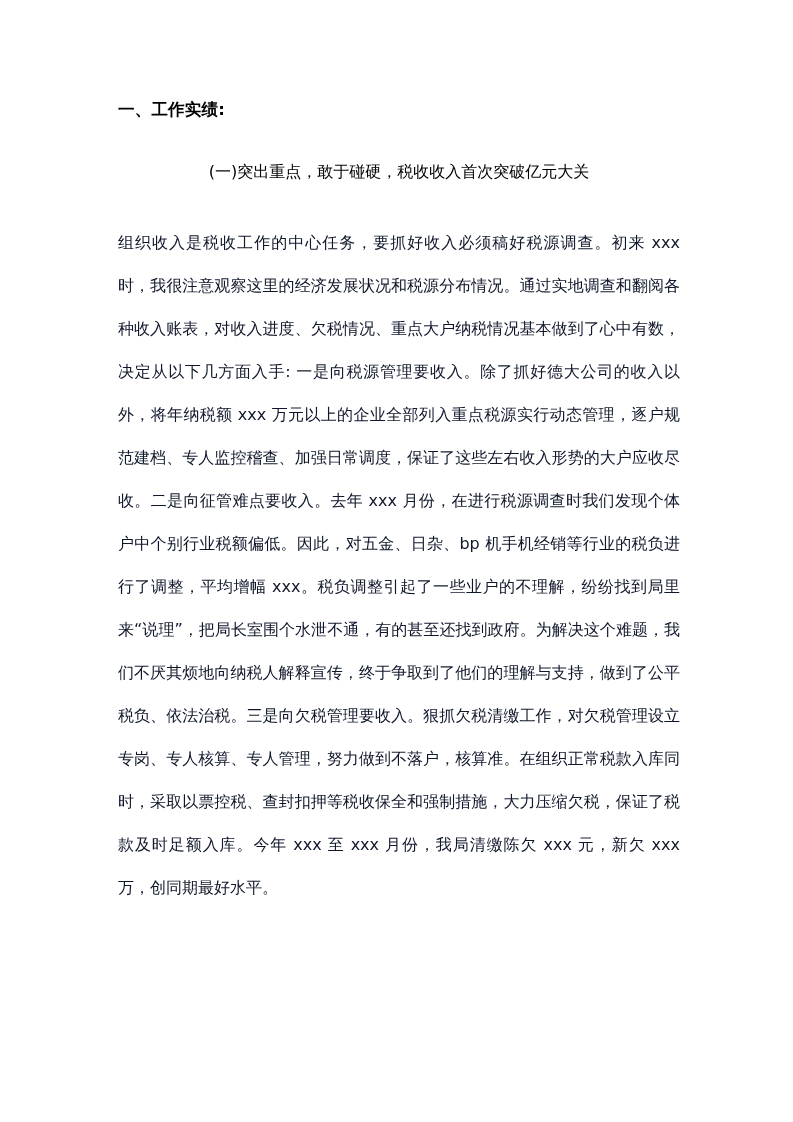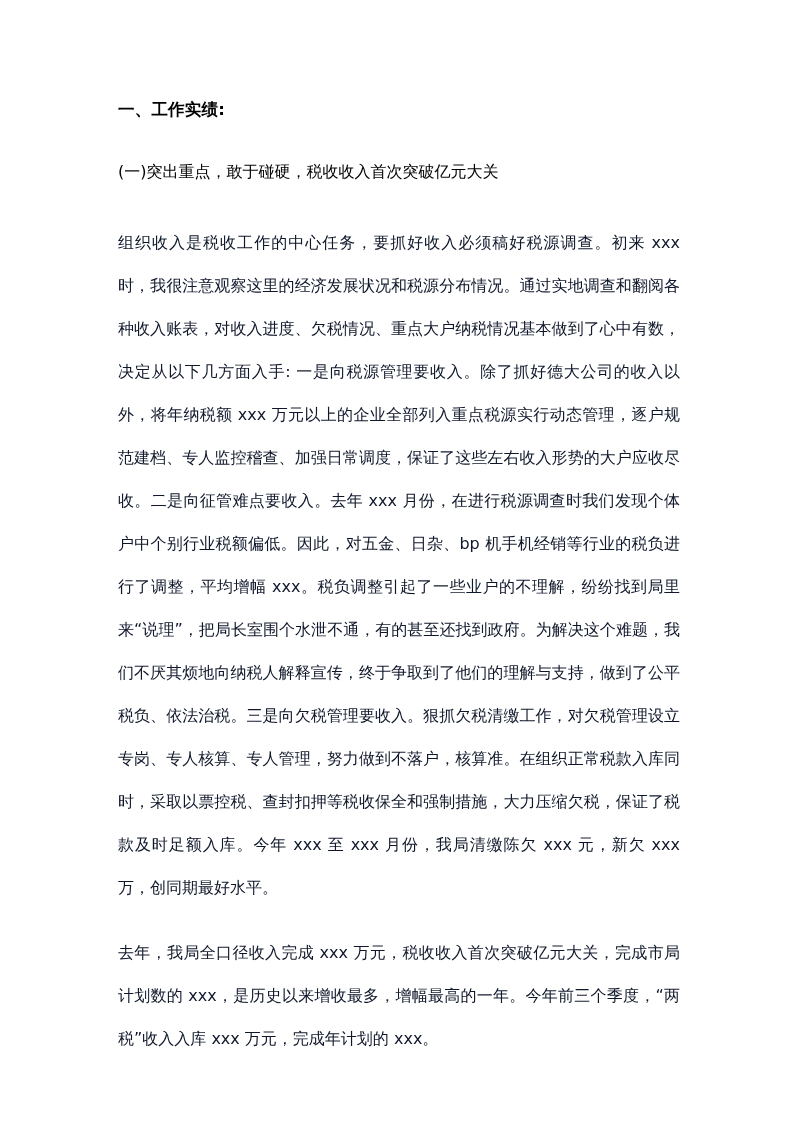--- a/index.html
+++ b/index.html
@@ -31,20 +31,21 @@
     margin: 0 0 36px 0;
     letter-spacing: 0.2px;
   }
   .doc-subheading {
     font-family: "DejaVu Sans", "Liberation Sans", sans-serif;
     font-size: 16px;
     font-weight: normal;
     color: #000000;
     line-height: 26px;
     margin: 0 0 36px 0;
+    text-align: center;
   }
   .doc-para {
     font-family: "DejaVu Sans", "Liberation Sans", sans-serif;
     font-size: 16px;
     font-weight: normal;
     color: #0f172a;
     line-height: 43px;
     margin: 0 0 22px 0;
     text-align: justify;
     text-justify: inter-ideograph;
@@ -59,16 +60,15 @@
 
 <div class="page">
   <div class="content">
 
     <h1 class="doc-heading">一、工作实绩:</h1>
 
     <p class="doc-subheading">(一)突出重点，敢于碰硬，税收收入首次突破亿元大关</p>
 
     <p class="doc-para">组织收入是税收工作的中心任务，要抓好收入必须稿好税源调查。初来 xxx 时，我很注意观察这里的经济发展状况和税源分布情况。通过实地调查和翻阅各种收入账表，对收入进度、欠税情况、重点大户纳税情况基本做到了心中有数，决定从以下几方面入手: 一是向税源管理要收入。除了抓好德大公司的收入以外，将年纳税额 xxx 万元以上的企业全部列入重点税源实行动态管理，逐户规范建档、专人监控稽查、加强日常调度，保证了这些左右收入形势的大户应收尽收。二是向征管难点要收入。去年 xxx 月份，在进行税源调查时我们发现个体户中个别行业税额偏低。因此，对五金、日杂、bp 机手机经销等行业的税负进行了调整，平均增幅 xxx。税负调整引起了一些业户的不理解，纷纷找到局里来“说理”，把局长室围个水泄不通，有的甚至还找到政府。为解决这个难题，我们不厌其烦地向纳税人解释宣传，终于争取到了他们的理解与支持，做到了公平税负、依法治税。三是向欠税管理要收入。狠抓欠税清缴工作，对欠税管理设立专岗、专人核算、专人管理，努力做到不落户，核算准。在组织正常税款入库同时，采取以票控税、查封扣押等税收保全和强制措施，大力压缩欠税，保证了税款及时足额入库。今年 xxx 至 xxx 月份，我局清缴陈欠 xxx 元，新欠 xxx 万，创同期最好水平。</p>
 
-    <p class="doc-para">去年，我局全口径收入完成 xxx 万元，税收收入首次突破亿元大关，完成市局计划数的 xxx，是历史以来增收最多，增幅最高的一年。今年前三个季度，“两税”收入入库 xxx 万元，完成年计划的 xxx。</p>
 
   </div>
 </div>
 
 </body></html>

